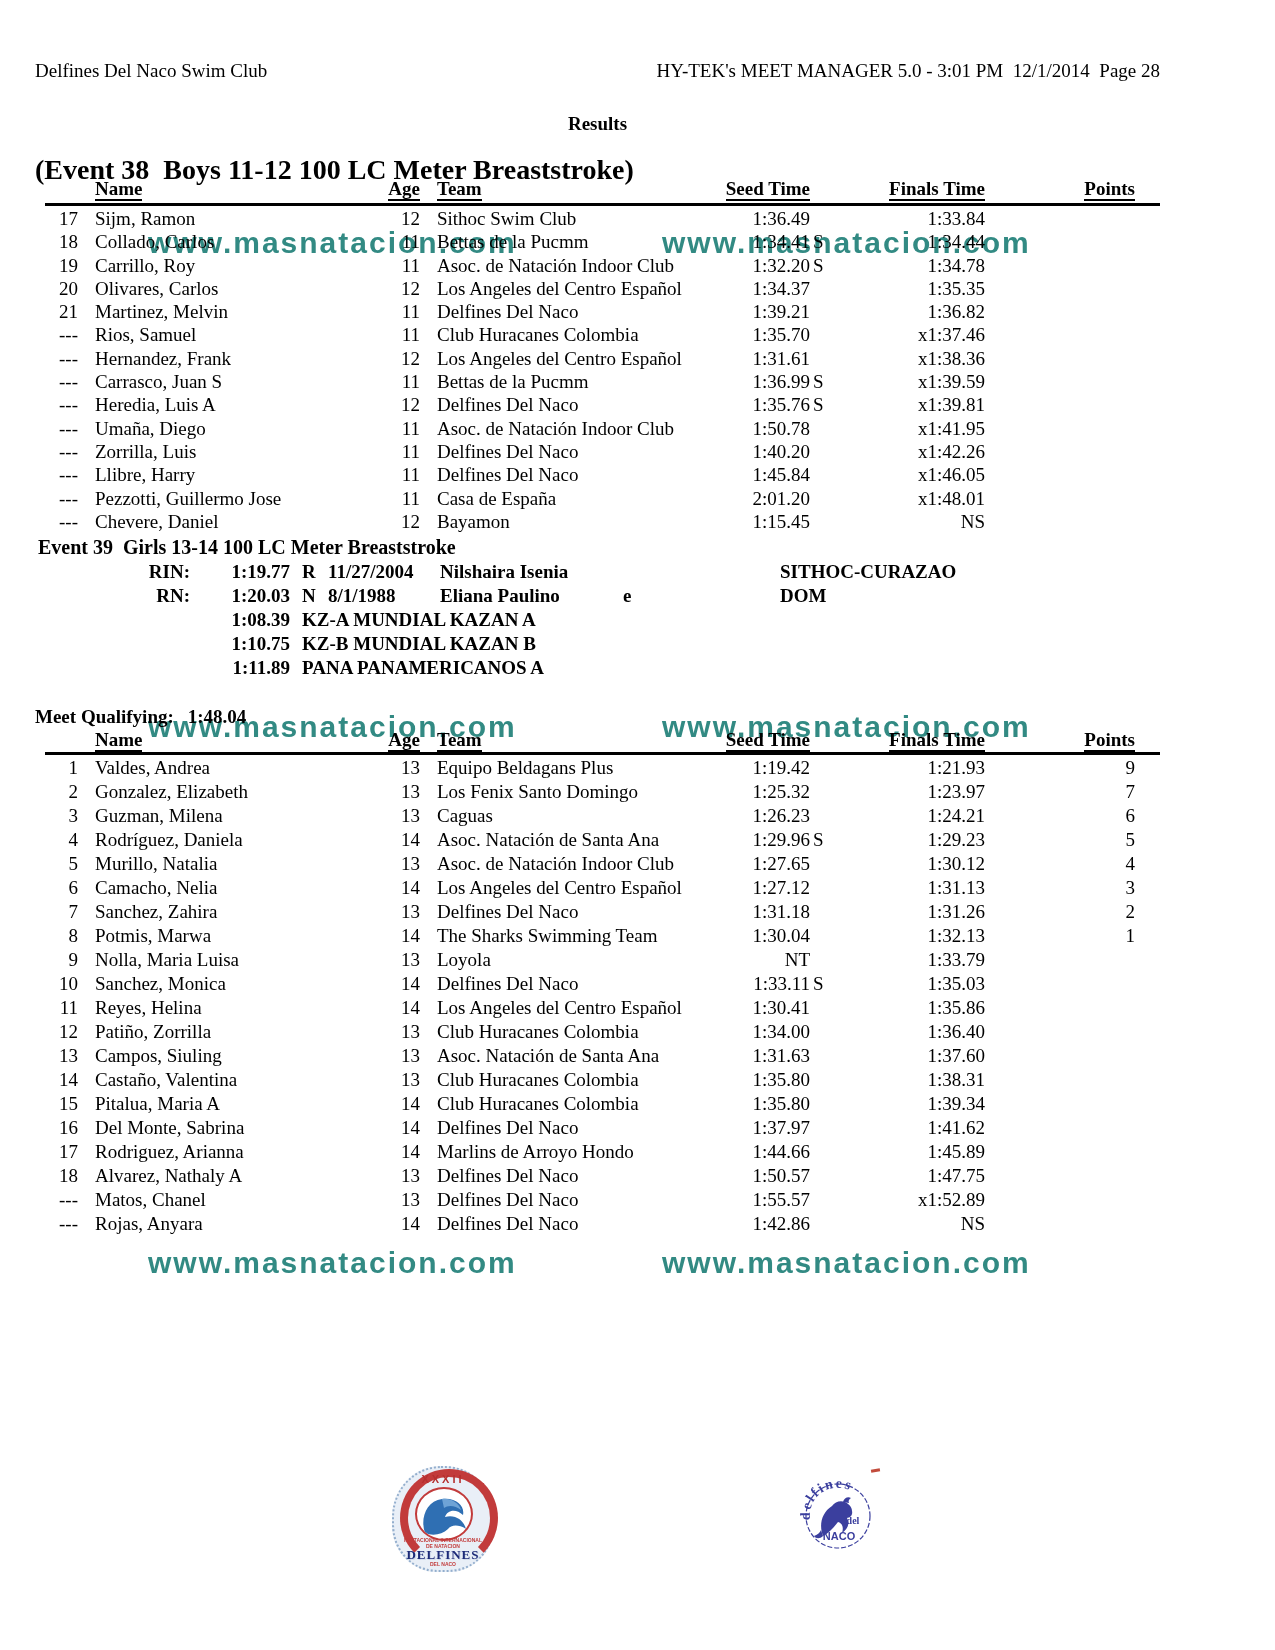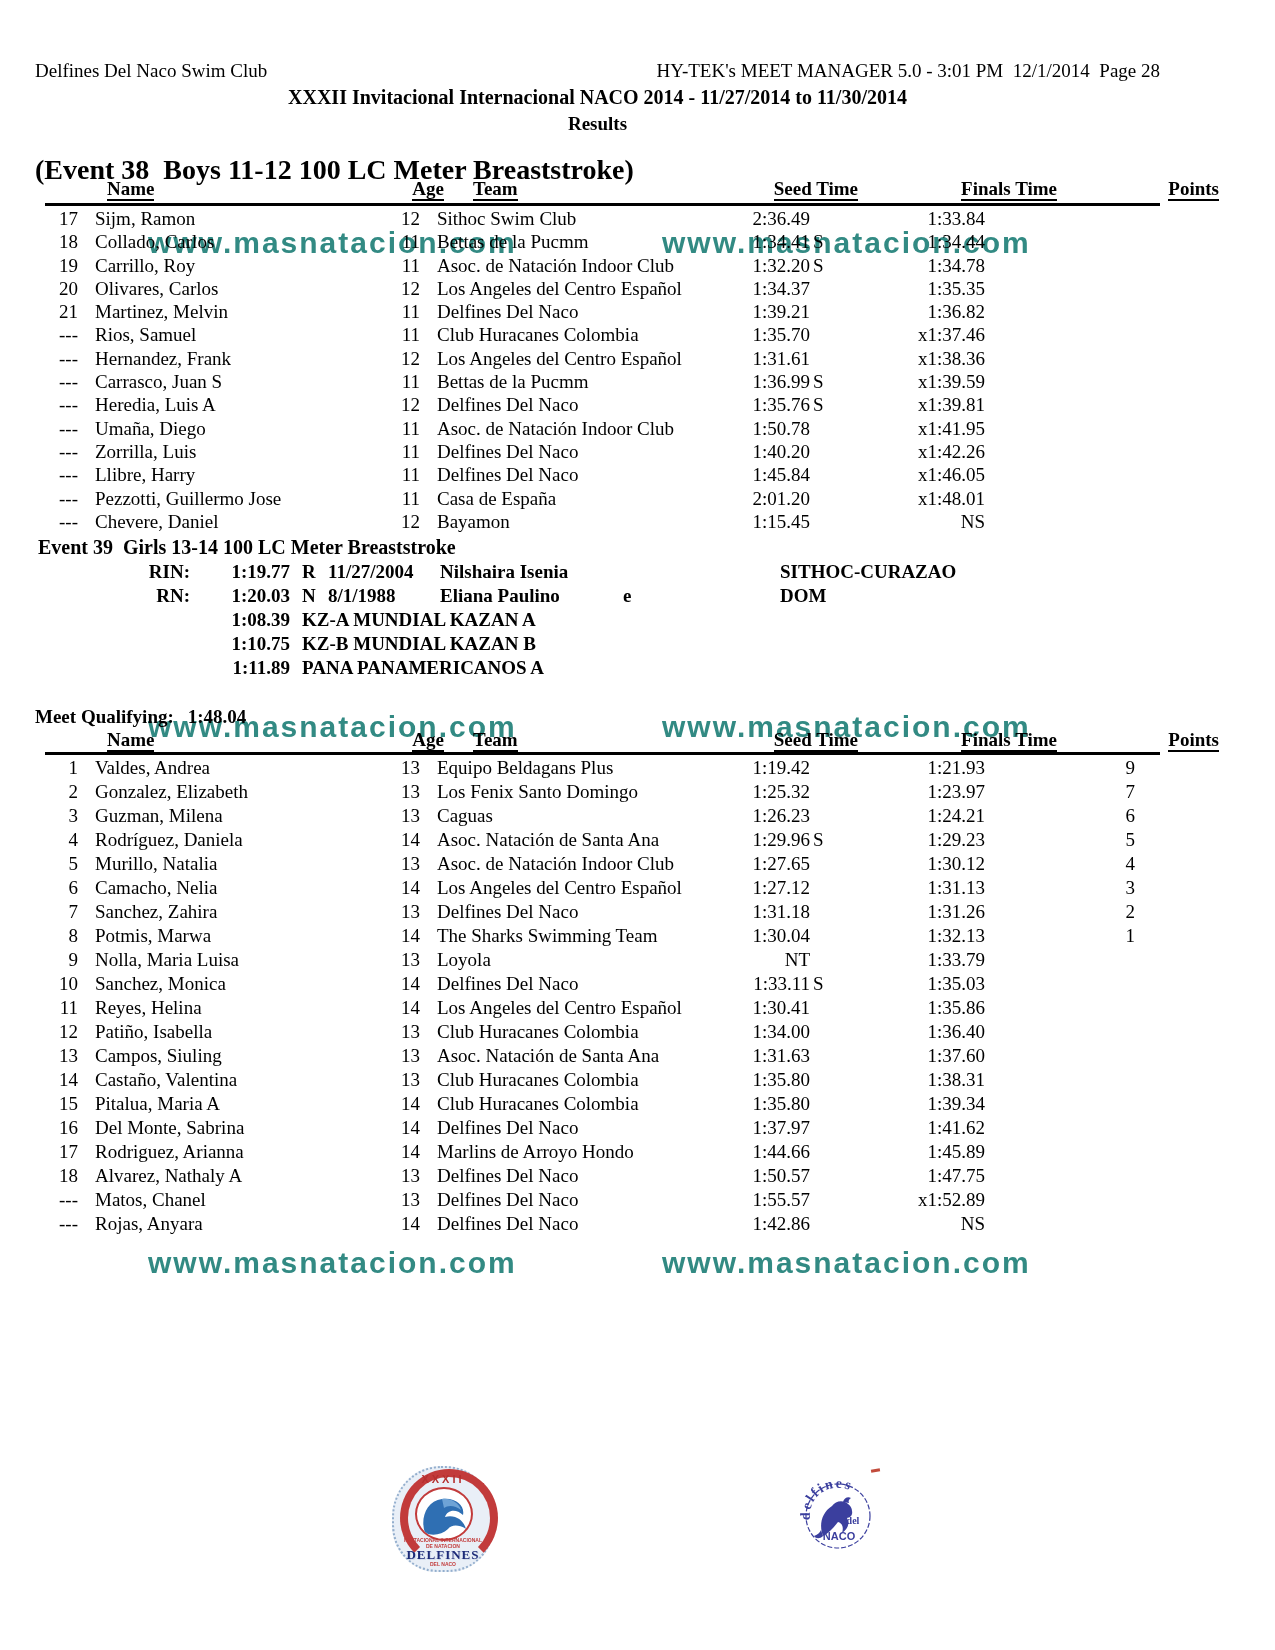--- a/index.html
+++ b/index.html
@@ -18,21 +18,21 @@
   #e38-title{left:35px;top:154px;font-size:28px;font-weight:bold;}
   #e39-title{left:38px;top:536px;font-size:20px;font-weight:bold;}
   
   .tbl{position:absolute;left:45px;width:1115px;}
   .grid8{display:grid;grid-template-columns:33px 310px 32px 296px 94px 20px 155px 150px;}
   .trow{height:23.3px;line-height:23.3px;}
   #t39-rows .trow{height:24px;line-height:24px;}
   .cr{text-align:right;}
   .cl{text-align:left;padding-left:17px;}
   .css{text-align:left;padding-left:3px;}
-  .thead{height:24px;line-height:24px;font-weight:bold;gap:12px;}
+  .thead{height:24px;line-height:24px;font-weight:bold;}
   .thead .u{display:inline-block;border-bottom:2.5px solid #000;line-height:20px;}
   #t38-head{top:177px;}
   #t38-rows{top:207px;}
   #rule1{left:45px;top:203px;width:1115px;height:3px;background:#000;}
   #t39-head{top:728px;}
   #rule2{left:45px;top:752px;width:1115px;height:3px;background:#000;}
   #t39-rows{top:756px;}
   
   #records{left:10px;top:560px;width:1275px;font-weight:bold;}
   .recline{position:relative;height:24px;line-height:24px;}
@@ -80,21 +80,20 @@
 
   <div class="wm" style="left:148px;top:226px;">www.masnatacion.com</div>
   <div class="wm" style="left:662px;top:226px;">www.masnatacion.com</div>
   <div class="wm" style="left:148px;top:710px;">www.masnatacion.com</div>
   <div class="wm" style="left:662px;top:710px;">www.masnatacion.com</div>
   <div class="wm" style="left:148px;top:1246px;">www.masnatacion.com</div>
   <div class="wm" style="left:662px;top:1246px;">www.masnatacion.com</div>
 
   <div class="abs pre" id="hdr-left">Delfines Del Naco Swim Club</div>
   <div class="abs pre" id="hdr-right">HY-TEK's MEET MANAGER 5.0 - 3:01 PM  12/1/2014  Page 28</div>
-  <div class="abs pre" id="title">XXXII Invitacional Internacional NACO 2014 - 11/27/2014 to 11/30/2014</div>
   <div class="abs pre" id="results-line">Results</div>
 
   <div class="abs pre" id="e38-title">(Event 38  Boys 11-12 100 LC Meter Breaststroke)</div>
 
   <div class="tbl thead grid8" id="t38-head">
     <span class="cr"></span>
     <span class="cl"><span class="u">Name</span></span>
     <span class="cr"><span class="u">Age</span></span>
     <span class="cl"><span class="u">Team</span></span>
     <span class="cr"><span class="u">Seed Time</span></span>
@@ -104,21 +103,21 @@
   </div>
   <div class="abs" id="rule1"></div>
 
   <div class="tbl" id="t38-rows">
 
       <div class="grid8 trow">
         <span class="cr">17</span>
         <span class="cl">Sijm, Ramon</span>
         <span class="cr">12</span>
         <span class="cl">Sithoc Swim Club</span>
-        <span class="cr">2:36.49</span>
+        <span class="cr">1:36.49</span>
         <span class="css"></span>
         <span class="cr">1:33.84</span>
         <span class="cr"></span>
       </div>
 
       <div class="grid8 trow">
         <span class="cr">18</span>
         <span class="cl">Collado, Carlos</span>
         <span class="cr">11</span>
         <span class="cl">Bettas de la Pucmm</span>
@@ -456,21 +455,21 @@
         <span class="cr">14</span>
         <span class="cl">Los Angeles del Centro Español</span>
         <span class="cr">1:30.41</span>
         <span class="css"></span>
         <span class="cr">1:35.86</span>
         <span class="cr"></span>
       </div>
 
       <div class="grid8 trow">
         <span class="cr">12</span>
-        <span class="cl">Patiño, Isabella</span>
+        <span class="cl">Patiño, Zorrilla</span>
         <span class="cr">13</span>
         <span class="cl">Club Huracanes Colombia</span>
         <span class="cr">1:34.00</span>
         <span class="css"></span>
         <span class="cr">1:36.40</span>
         <span class="cr"></span>
       </div>
 
       <div class="grid8 trow">
         <span class="cr">13</span>

